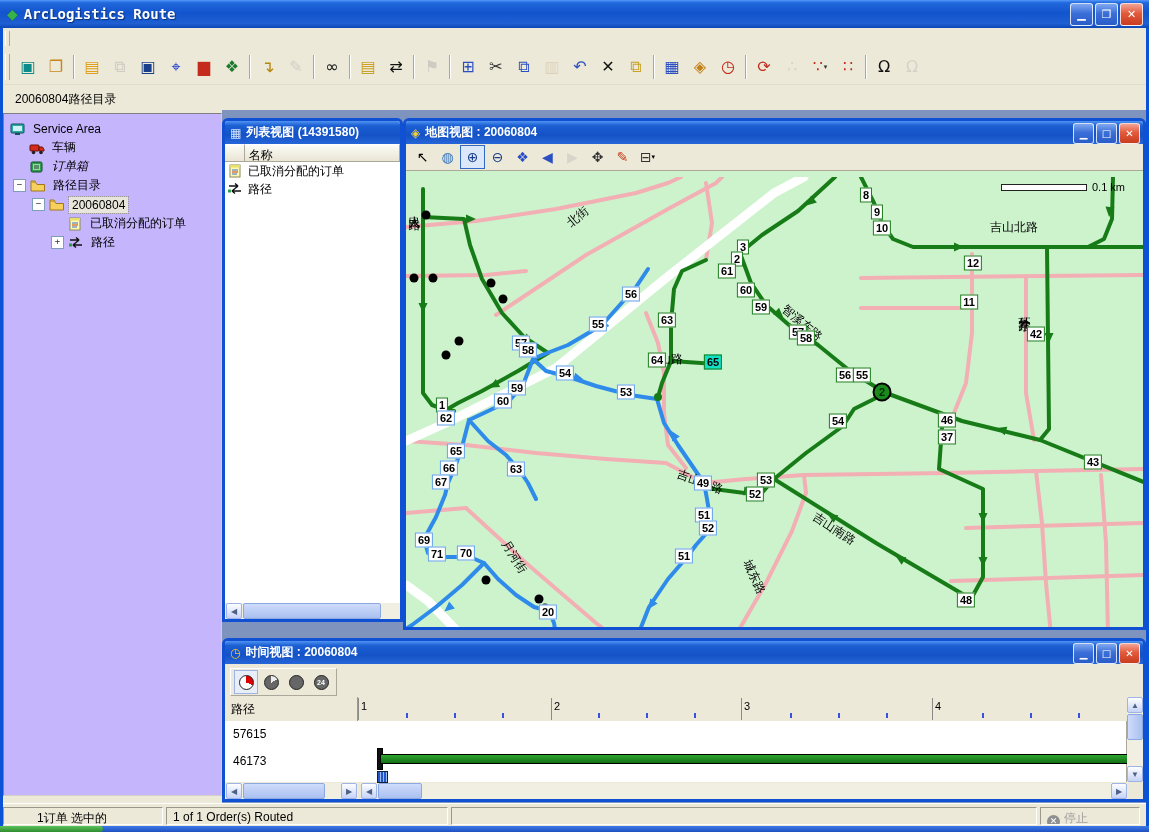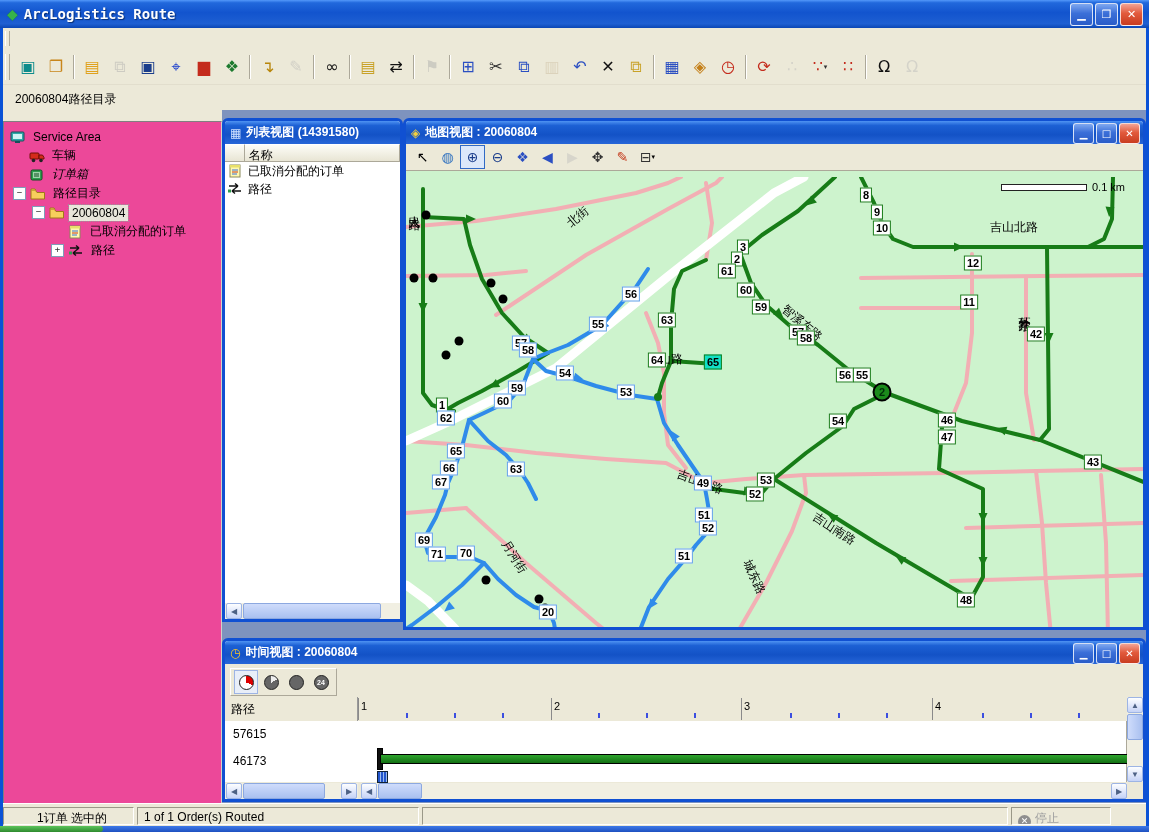--- a/index.html
+++ b/index.html
@@ -27,21 +27,21 @@
     display:flex;align-items:center;border-bottom:1px solid #E2DECD;}
   .grip2{width:3px;height:26px;margin:0 4px 0 2px;border-left:1px solid #fff;border-right:1px solid #ACA899;}
   .tb{width:26px;height:28px;display:flex;align-items:center;justify-content:center;
     font-family:"DejaVu Sans",sans-serif;font-size:16px;border:1px solid transparent;}
   .tb.d{opacity:.45;}
   .tb .dd{font-size:7px;color:#333;margin-left:1px;}
   .tsep{width:0;height:24px;margin:0 3px;border-left:1px solid #ACA899;border-right:1px solid #fff;}
   .pathbar{position:absolute;left:3px;top:85px;right:3px;height:25px;background:#ECE9D8;
     padding:6px 0 0 12px;box-sizing:border-box;}
   
-  .tree-panel{position:absolute;left:3px;top:121px;width:217px;height:676px;background:#ec4899;
+  .tree-panel{position:absolute;left:3px;top:113px;width:217px;height:676px;background:#c4b5fd;
     border:1px solid #808080;border-right-color:#D4D0C8;border-bottom-color:#D4D0C8;overflow:hidden;z-index:5;}
   .trow{height:19px;display:flex;align-items:center;white-space:nowrap;}
   .texp{width:11px;height:11px;border:1px solid #7F9DB9;background:#fff;font:9px/9px "DejaVu Sans Mono",monospace;
     text-align:center;margin-right:4px;flex:none;color:#333;}
   .ticon{width:16px;height:16px;margin-right:4px;flex:none;}
   .tlabel{padding:1px 3px;}
   .tlabel.sel{background:#E8E5DA;outline:1px dotted #999;}
   
   .mdi{position:absolute;left:222px;top:110px;width:924px;height:693px;background:#7E93BE;z-index:4;overflow:hidden;}
   .child{position:absolute;border:3px solid #1050D2;border-radius:6px 6px 0 0;background:#ECE9D8;box-sizing:border-box;}
@@ -505,21 +505,21 @@
               <span class="mk mk-g" style="left: 456px; top: 198px;">55</span>
               <span class="mk mk-g" style="left: 460px; top: 18px;">8</span>
               <span class="mk mk-g" style="left: 471px; top: 35px;">9</span>
               <span class="mk mk-g" style="left: 476px; top: 51px;">10</span>
               <span class="mk mk-g" style="left: 567px; top: 86px;">12</span>
               <span class="mk mk-g" style="left: 563px; top: 125px;">11</span>
               <span class="mk mk-g" style="left: 630px; top: 157px;">42</span>
               <span class="mk mk-c" style="left: 476px; top: 215px;">2</span>
               <span class="mk mk-g" style="left: 432px; top: 244px;">54</span>
               <span class="mk mk-g" style="left: 541px; top: 243px;">46</span>
-              <span class="mk mk-g" style="left: 541px; top: 260px;">47</span>
+              <span class="mk mk-g" style="left: 541px; top: 260px;">37</span>
               <span class="mk mk-g" style="left: 687px; top: 285px;">43</span>
               <span class="mk mk-g" style="left: 360px; top: 303px;">53</span>
               <span class="mk mk-g" style="left: 349px; top: 317px;">52</span>
               <span class="mk mk-g" style="left: 560px; top: 423px;">48</span>
               <span class="mk mk-b" style="left: 225px; top: 117px;">56</span>
               <span class="mk mk-b" style="left: 192px; top: 147px;">55</span>
               <span class="mk mk-b" style="left: 115px; top: 166px;">57</span>
               <span class="mk mk-b" style="left: 122px; top: 173px;">58</span>
               <span class="mk mk-b" style="left: 159px; top: 196px;">54</span>
               <span class="mk mk-b" style="left: 220px; top: 215px;">53</span>
@@ -616,21 +616,21 @@
       </div>
       <div class="sb" style="right:0;width:16px;top:56px;bottom:17px">
         <span class="sa" style="left:0;top:0">▲</span>
         <span class="stv" style="top:17px;height:26px"></span>
         <span class="sa" style="left:0;bottom:0">▼</span>
       </div>
     </div>
   </div>
 
   <div class="statusbar" id="status-bar">
-      <span class="scell" style="width: 131px; padding-left: 33px;">1订单 选中的</span>
+      <span class="scell" style="width: 160px; padding-left: 33px;">1订单 选中的</span>
       <span class="scell" style="width: 282px;">1 of 1 Order(s) Routed</span>
       <span class="scell" style="width: 586px;"></span>
       <span class="scell gray" style="width: 100px;"><span class="stop-ico">✕</span>停止</span>
     </div>
 
   <div class="taskbar">
     <span class="startbtn" style="width: 103px;"></span>
   </div>
 </div>
 

